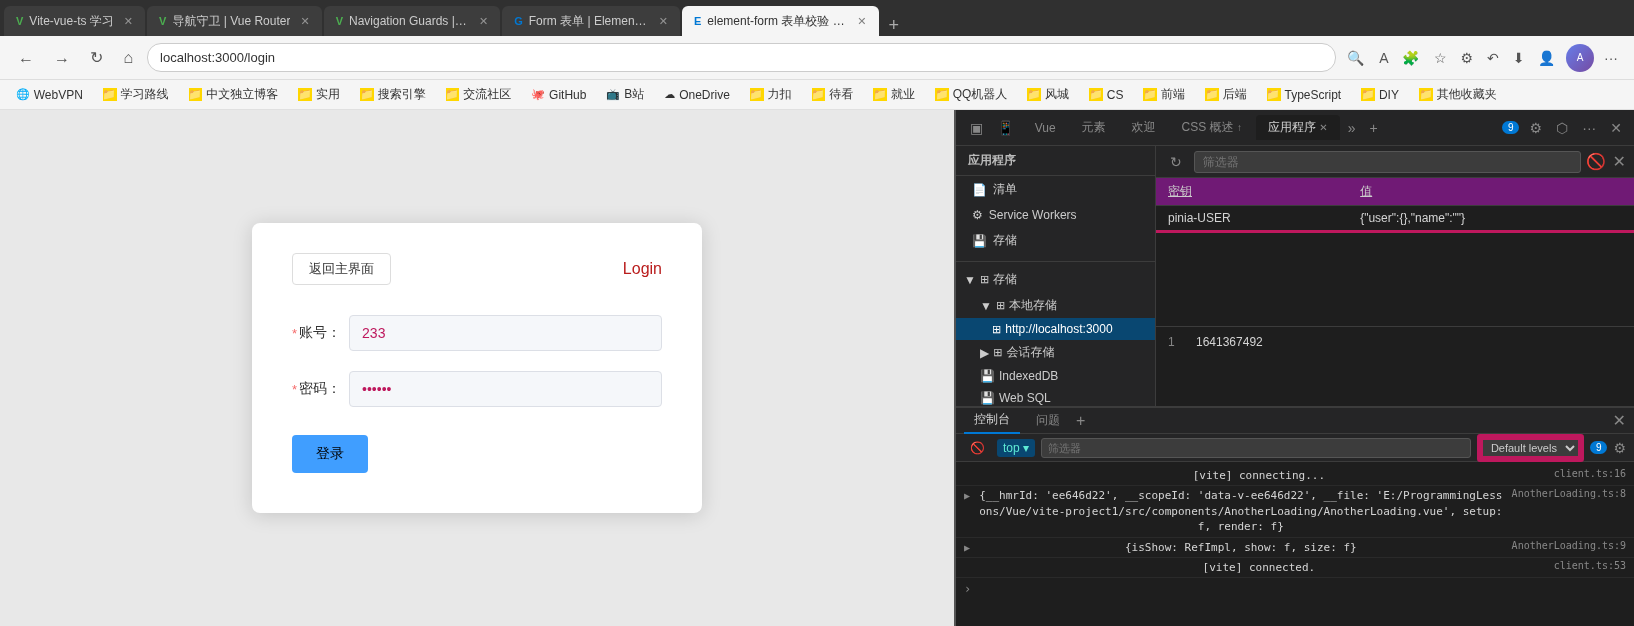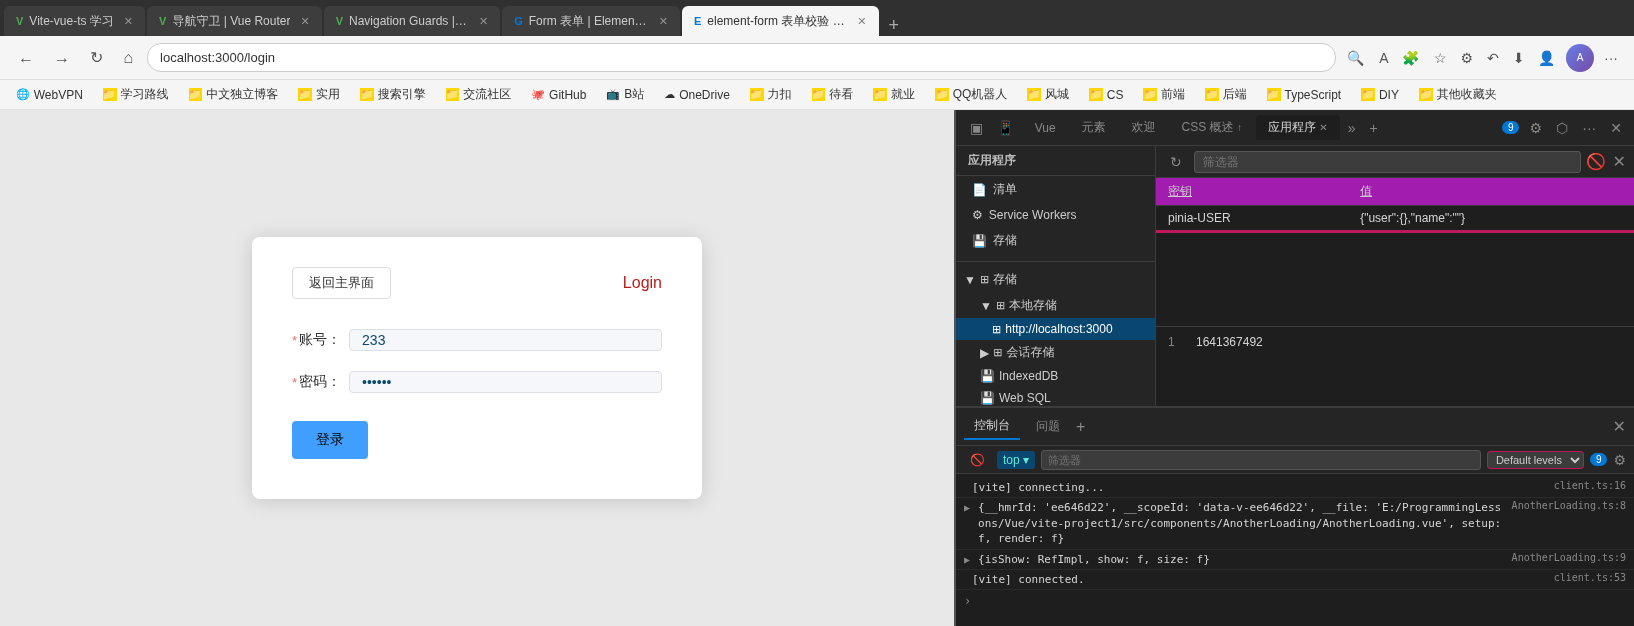--- a/index.html
+++ b/index.html
@@ -30,21 +30,21 @@
 
     
     .browser-page { flex: 1; background: #e8e8e8; display: flex; align-items: center; justify-content: center; }
     .login-container { background: white; border-radius: 8px; box-shadow: 0 2px 20px rgba(0,0,0,0.15); padding: 30px 40px 40px; width: 450px; }
     .login-header { display: flex; justify-content: space-between; align-items: center; margin-bottom: 30px; }
     .back-btn { border: 1px solid #ddd; background: white; padding: 6px 16px; border-radius: 4px; cursor: pointer; font-size: 13px; color: #333; }
     .login-title { font-size: 16px; font-weight: normal; color: #b91c1c; margin-left: 43px; }
     .form-row { display: flex; align-items: center; margin-bottom: 20px; }
     .form-label { color: #333; font-size: 14px; white-space: nowrap; margin-right: 8px; }
     .required { color: #f56c6c; margin-right: 2px; }
-    .form-input { flex: 1; height: 22px; border: 1px solid #dcdfe6; border-radius: 4px; padding: 2px 12px; font-size: 14px; color: #0c4a6e; outline: none; background: #f5f7fa; }
+    .form-input { flex: 1; height: 36px; border: 1px solid #dcdfe6; border-radius: 4px; padding: 2px 12px; font-size: 14px; color: #be185d; outline: none; background: #f5f7fa; }
     .submit-btn { background: #409eff; color: #000000; border: none; border-radius: 4px; padding: 10px 24px; font-size: 14px; cursor: pointer; margin-top: 8px; }
 
     
     .devtools { width: 680px; background: #1e1e1e; color: #d4d4d4; display: flex; flex-direction: column; border-left: 2px solid #555; height: 100%; }
     .devtools-tabs { display: flex; align-items: center; height: 36px; background: #252526; border-bottom: 1px solid #3c3c3c; padding: 0 8px; gap: 2px; overflow: hidden; }
     .dt-tab { padding: 4px 12px; border-radius: 4px 4px 0 0; cursor: pointer; font-size: 12px; color: #888; white-space: nowrap; }
     .dt-tab.active { background: #1e1e1e; color: #d4d4d4; }
     .dt-actions { margin-left: auto; display: flex; gap: 6px; align-items: center; }
     .dt-action-btn { background: none; border: none; color: #888; cursor: pointer; font-size: 14px; padding: 2px 4px; }
 
@@ -62,45 +62,45 @@
     .storage-header { display: flex; align-items: center; padding: 5px 8px; font-size: 12px; color: #ccc; cursor: pointer; gap: 4px; }
     .storage-child { padding: 4px 8px 4px 24px; font-size: 12px; color: #ccc; cursor: pointer; display: flex; align-items: center; gap: 4px; }
     .storage-grandchild { padding: 4px 8px 4px 36px; font-size: 12px; color: #aaa; cursor: pointer; display: flex; align-items: center; gap: 4px; }
     .storage-grandchild.selected { background: #094771; color: white; }
 
     
     .app-right { flex: 1; display: flex; flex-direction: column; overflow: hidden; }
 
     .storage-table { flex: 1; overflow: auto; }
     .storage-table table { width: 100%; border-collapse: collapse; font-size: 12px; }
-    .storage-table th { background: #a21caf; color: #ccc; padding: 5px 12px; text-align: left; border-bottom: 1px solid #3c3c3c; font-weight: normal; position: sticky; top: 0; text-decoration: underline; }
+    .storage-table th { background: #701a75; color: #ccc; padding: 5px 12px; text-align: left; border-bottom: 1px solid #3c3c3c; font-weight: normal; position: sticky; top: 0; text-decoration: underline; }
     .storage-table td { padding: 5px 12px; border-bottom: 3px solid #be185d; color: #d4d4d4; }
     .storage-table tr.selected td { background: #094771; }
 
     .storage-detail { height: 80px; background: #1e1e1e; border-top: 1px solid #3c3c3c; padding: 8px 12px; font-size: 12px; color: #d4d4d4; display: flex; gap: 8px; overflow: hidden; }
     .detail-line-num { color: #858585; min-width: 20px; }
 
     
     .devtools-bottom { display: flex; flex-direction: column; height: 220px; border-top: 2px solid #3c3c3c; }
-    .console-toolbar { display: flex; align-items: center; height: 38px; background: #252526; border-bottom: 1px solid #3c3c3c; padding: 0 8px; gap: 6px; }
+    .console-toolbar { display: flex; align-items: center; height: 26px; background: #252526; border-bottom: 1px solid #3c3c3c; padding: 0 8px; gap: 6px; }
     .console-tab { padding: 4px 10px; font-size: 12px; color: #888; cursor: pointer; }
     .console-tab.active { color: #d4d4d4; border-bottom: 2px solid #0078d4; }
     .console-add { background: none; border: none; color: #888; cursor: pointer; font-size: 16px; }
     .console-close { background: none; border: none; color: #888; cursor: pointer; font-size: 16px; margin-left: auto; }
 
     .console-filter-bar { display: flex; align-items: center; height: 28px; background: #252526; border-bottom: 1px solid #3c3c3c; padding: 0 8px; gap: 6px; }
     .console-filter-btn { background: none; border: none; color: #888; cursor: pointer; font-size: 12px; padding: 2px 6px; border-radius: 3px; }
     .console-filter-btn.active { background: #094771; color: #5eead4; }
-    .console-level-select { background: #3c3c3c; border: 1px solid #be185d; color: #ccc; font-size: 11px; padding: 1px 4px; border-radius: 3px; cursor: pointer; }
+    .console-level-select { background: #3c3c3c; border: 6px solid #be185d; color: #ccc; font-size: 11px; padding: 1px 4px; border-radius: 3px; cursor: pointer; }
     .console-badge { background: #0078d4; color: white; border-radius: 8px; padding: 1px 6px; font-size: 10px; }
     .console-search { flex: 1; height: 20px; background: #3c3c3c; border: 1px solid #555; border-radius: 3px; color: #d4d4d4; padding: 0 6px; font-size: 11px; }
     .console-gear { background: none; border: none; color: #888; cursor: pointer; font-size: 14px; }
 
     .console-output { flex: 1; overflow-y: auto; padding: 4px 0; background: #1e1e1e; font-size: 11px; font-family: 'Consolas', monospace; }
-    .console-line { display: flex; align-items: flex-start; padding: 2px 8px; border-bottom: 1px solid #2a2a2a; gap: 8px; min-height: 20px; }
+    .console-line { display: flex; align-items: flex-start; padding: 2px 8px; border-bottom: 1px solid #2a2a2a; gap: 8px; min-height: 20px; text-align: center; }
     .console-expand { color: #888; cursor: pointer; margin-top: 2px; font-size: 10px; }
     .console-text { color: #d4d4d4; flex: 1; word-break: break-all; line-height: 1.4; }
     .console-link { color: #569cd6; text-decoration: none; }
     .console-source { color: #888; margin-left: auto; white-space: nowrap; font-size: 10px; }
     .console-prompt { color: #888; cursor: text; padding: 4px 8px; display: flex; align-items: center; gap: 6px; }
     .console-prompt-arrow { color: #888; font-size: 12px; }
 
     
     .devtools-upper { flex: 1; display: flex; overflow: hidden; }
   </style>

